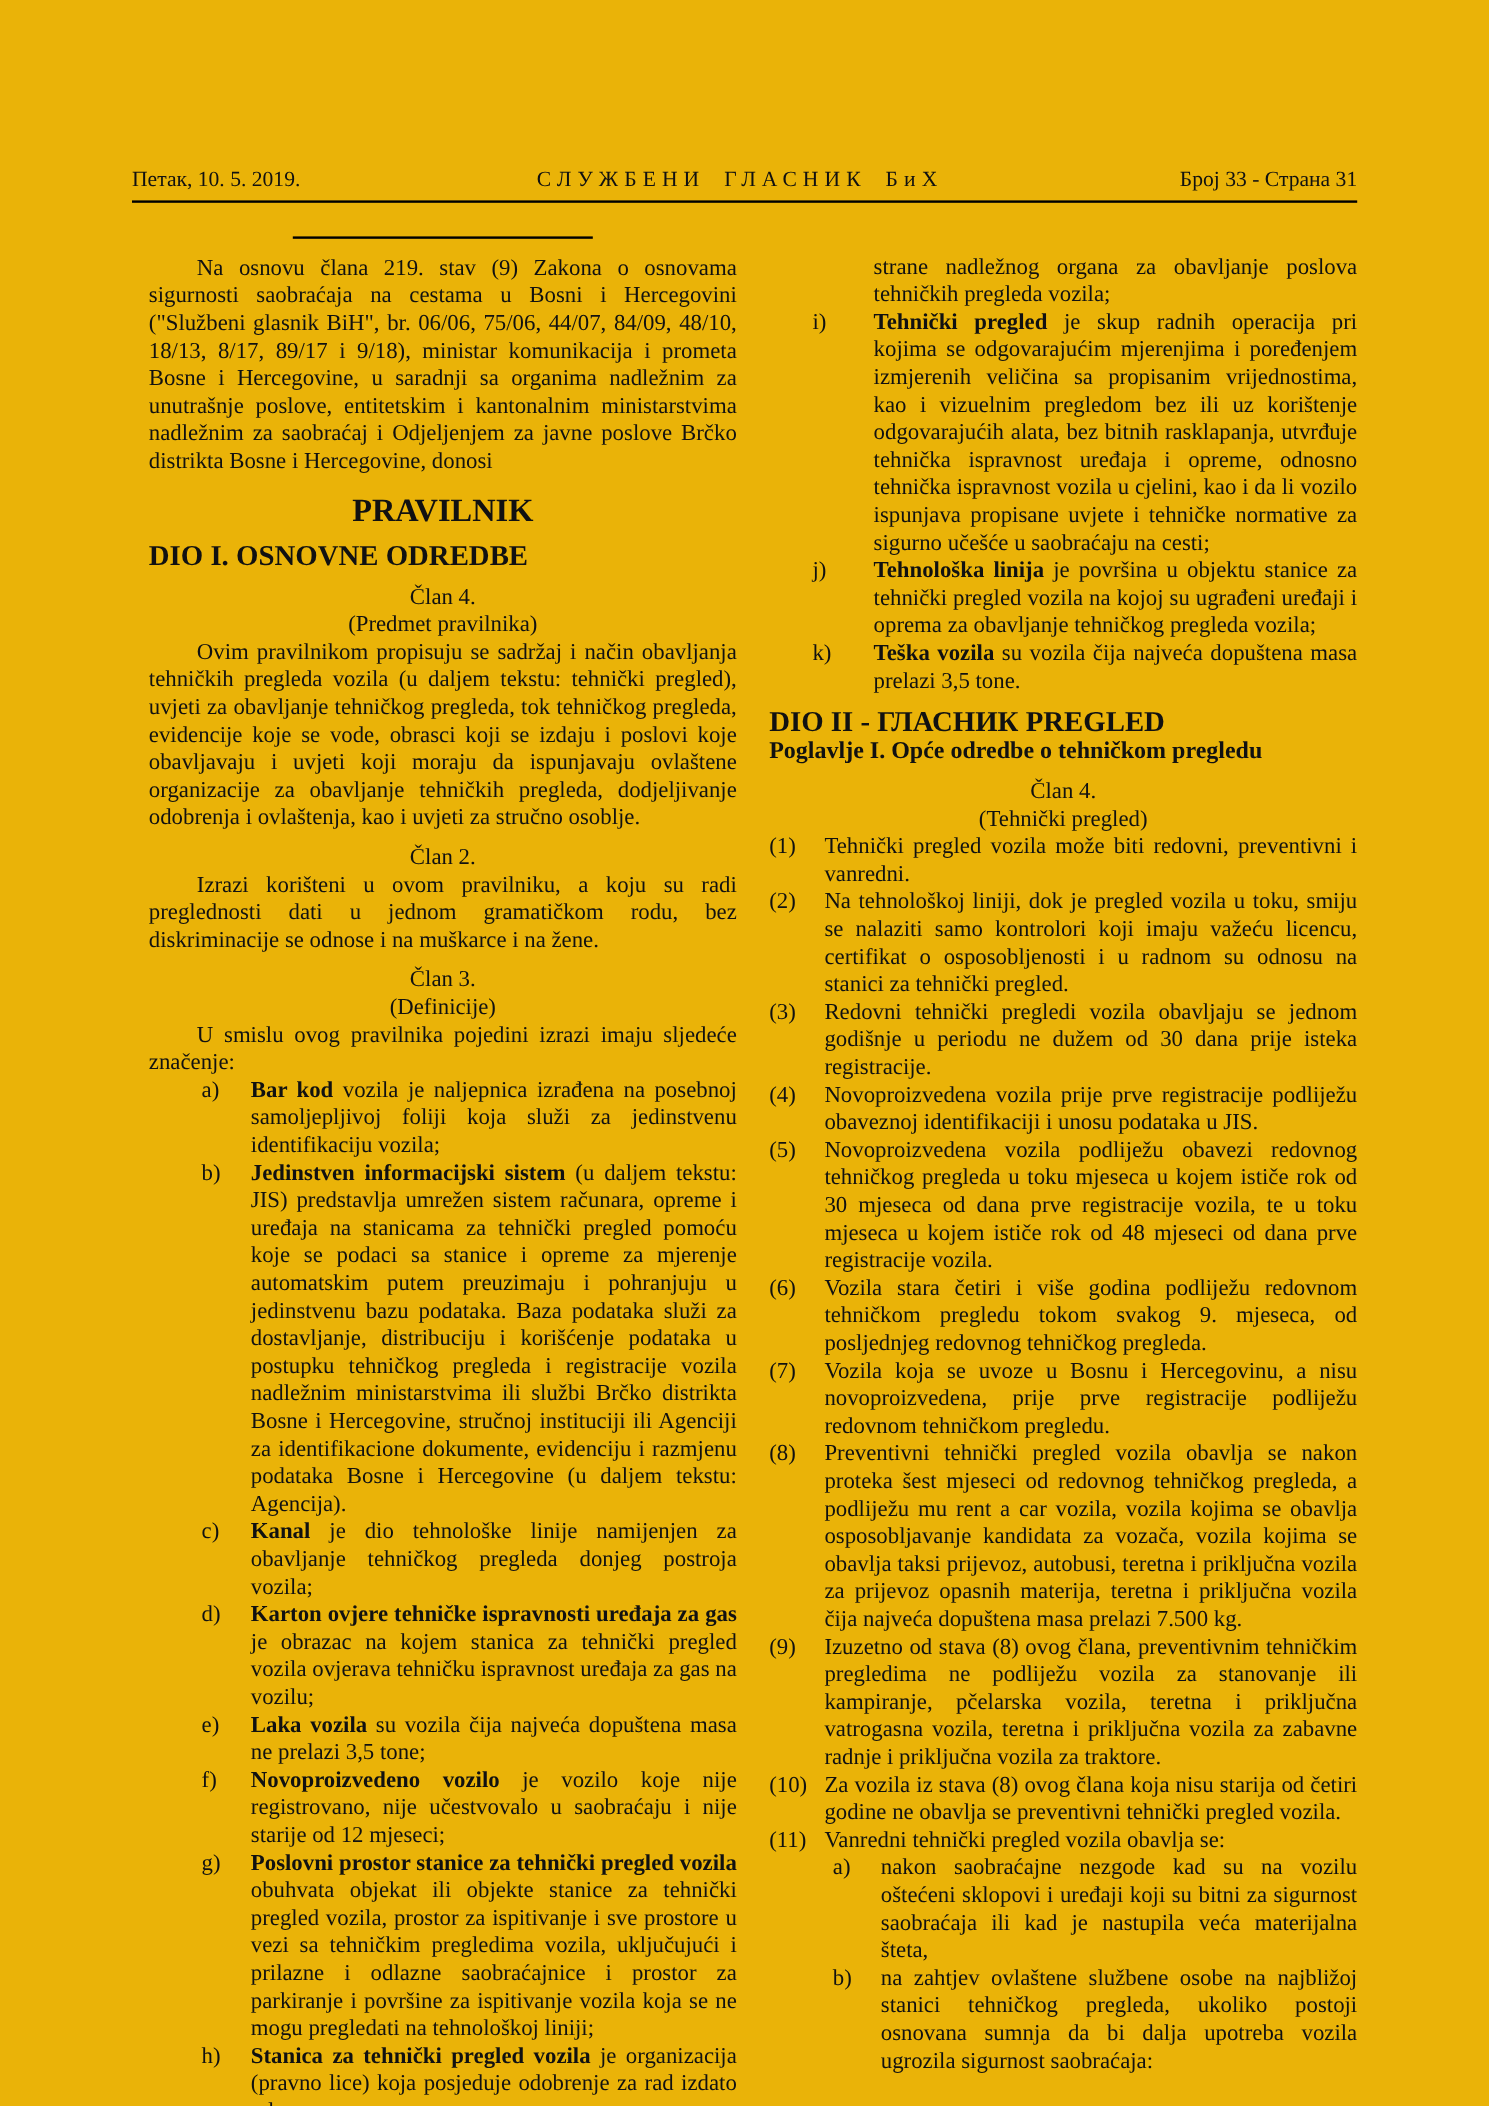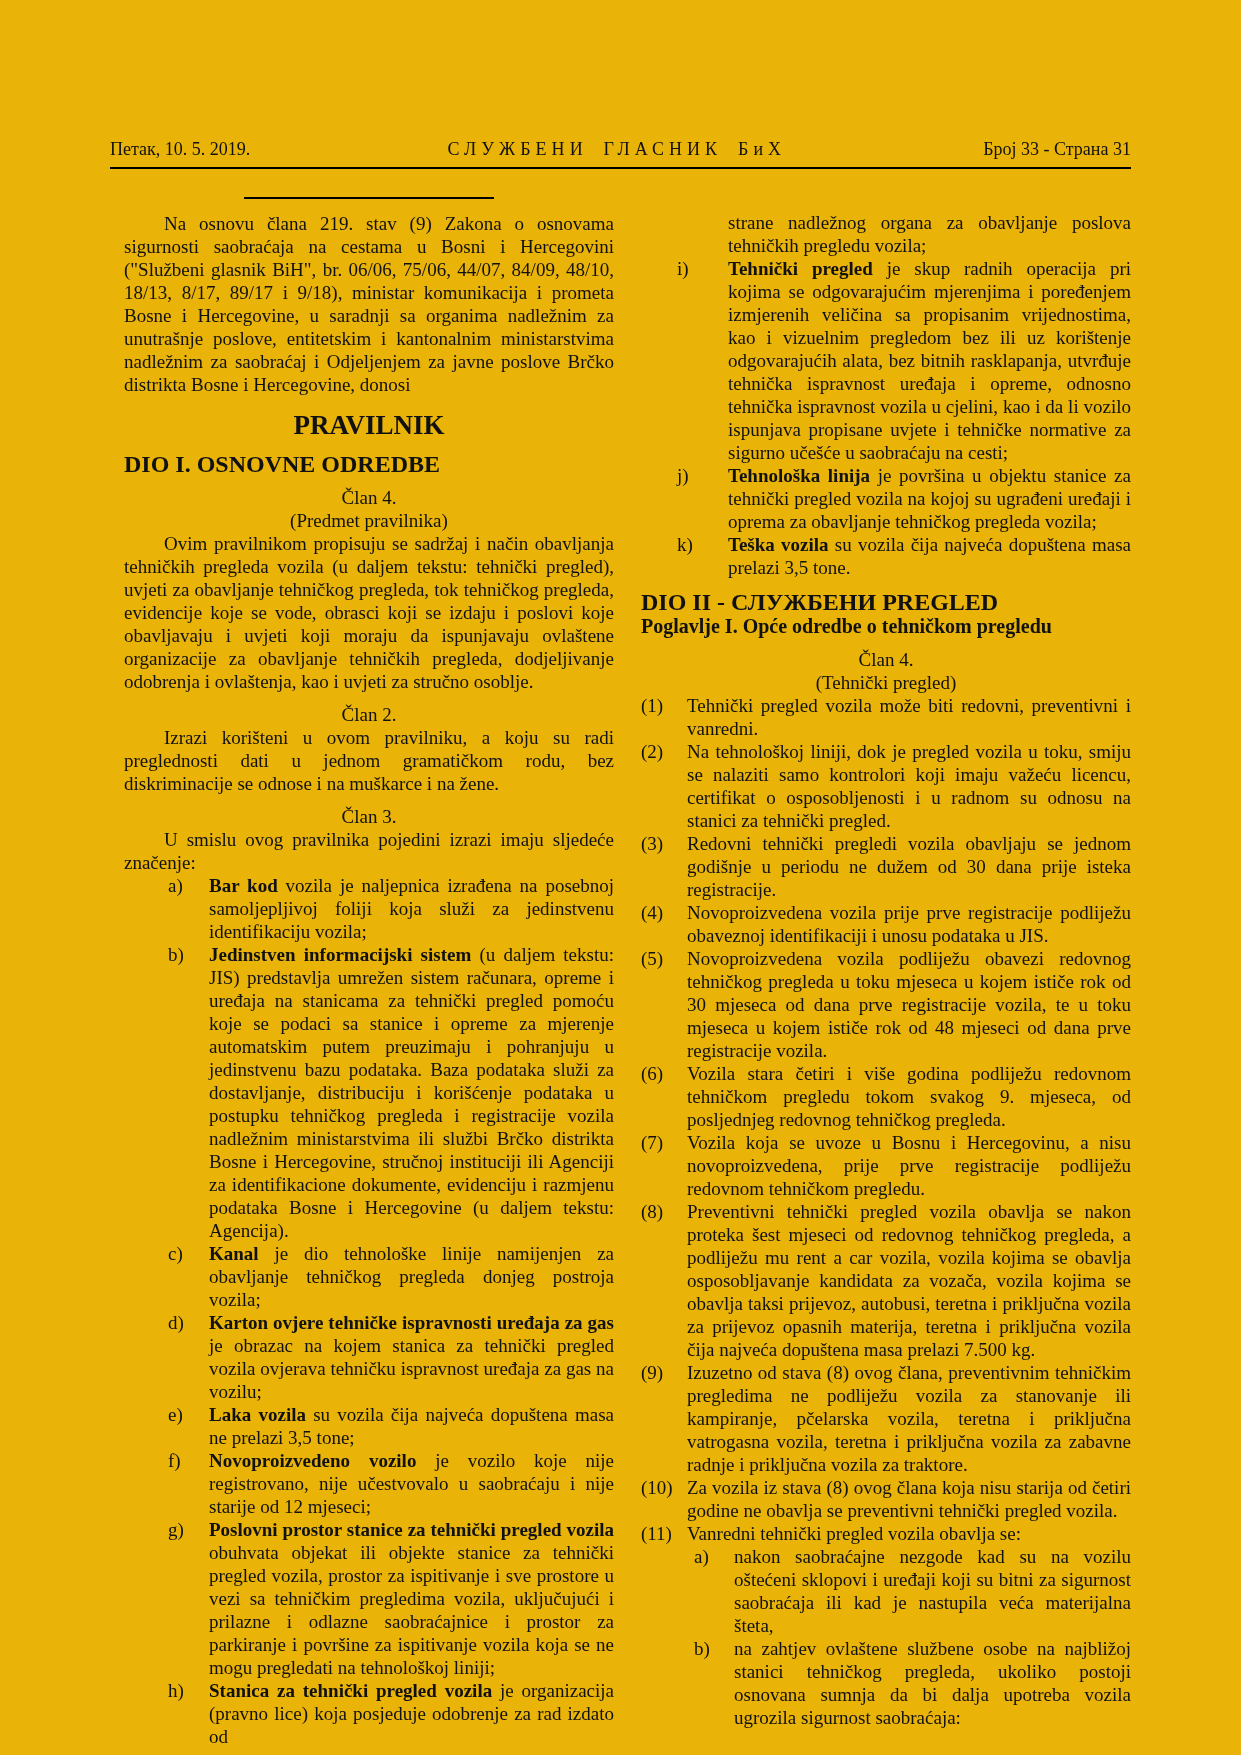--- a/index.html
+++ b/index.html
@@ -130,20 +130,21 @@
       <div class="part-heading">DIO I. OSNOVNE ODREDBE</div>
 
       <div class="clan-num">Član 4.</div>
       <div class="clan-cap">(Predmet pravilnika)</div>
       <p class="para">Ovim pravilnikom propisuju se sadržaj i način obavljanja tehničkih pregleda vozila (u daljem tekstu: tehnički pregled), uvjeti za obavljanje tehničkog pregleda, tok tehničkog pregleda, evidencije koje se vode, obrasci koji se izdaju i poslovi koje obavljavaju i uvjeti koji moraju da ispunjavaju ovlaštene organizacije za obavljanje tehničkih pregleda, dodjeljivanje odobrenja i ovlaštenja, kao i uvjeti za stručno osoblje.</p>
 
       <div class="clan-num">Član 2.</div>
       <p class="para">Izrazi korišteni u ovom pravilniku, a koju su radi preglednosti dati u jednom gramatičkom rodu, bez diskriminacije se odnose i na muškarce i na žene.</p>
 
       <div class="clan-num">Član 3.</div>
+      <div class="clan-cap">(Definicije)</div>
       <p class="para">U smislu ovog pravilnika pojedini izrazi imaju sljedeće značenje:</p>
 
       <div>
         <div class="def">
           <span class="marker">a)</span><span class="term">Bar kod</span><span> vozila je naljepnica izrađena na posebnoj samoljepljivoj foliji koja služi za jedinstvenu identifikaciju vozila;</span>
         </div>
         <div class="def">
           <span class="marker">b)</span><span class="term">Jedinstven informacijski sistem</span><span> (u daljem tekstu: JIS) predstavlja umrežen sistem računara, opreme i uređaja na stanicama za tehnički pregled pomoću koje se podaci sa stanice i opreme za mjerenje automatskim putem preuzimaju i pohranjuju u jedinstvenu bazu podataka. Baza podataka služi za dostavljanje, distribuciju i korišćenje podataka u postupku tehničkog pregleda i registracije vozila nadležnim ministarstvima ili službi Brčko distrikta Bosne i Hercegovine, stručnoj instituciji ili Agenciji za identifikacione dokumente, evidenciju i razmjenu podataka Bosne i Hercegovine (u daljem tekstu: Agencija).</span>
         </div>
         <div class="def">
@@ -163,35 +164,35 @@
         </div>
         <div class="def">
           <span class="marker">h)</span><span class="term">Stanica za tehnički pregled vozila</span><span> je organizacija (pravno lice) koja posjeduje odobrenje za rad izdato od</span>
         </div>
       </div>
 
     </div>
 
     <div class="col">
 
-      <div class="cont" style="margin-top: 42px;">strane nadležnog organa za obavljanje poslova tehničkih pregledu vozila;</div>
+      <div class="cont" style="margin-top: 42px;">strane nadležnog organa za obavljanje poslova tehničkih pregleda vozila;</div>
 
       <div>
         <div class="def" style="padding-left: 87px;">
           <span class="marker" style="left: 36px;">i)</span><span class="term">Tehnički pregled</span><span> je skup radnih operacija pri kojima se odgovarajućim mjerenjima i poređenjem izmjerenih veličina sa propisanim vrijednostima, kao i vizuelnim pregledom bez ili uz korištenje odgovarajućih alata, bez bitnih rasklapanja, utvrđuje tehnička ispravnost uređaja i opreme, odnosno tehnička ispravnost vozila u cjelini, kao i da li vozilo ispunjava propisane uvjete i tehničke normative za sigurno učešće u saobraćaju na cesti;</span>
         </div>
         <div class="def" style="padding-left: 87px;">
           <span class="marker" style="left: 36px;">j)</span><span class="term">Tehnološka linija</span><span> je površina u objektu stanice za tehnički pregled vozila na kojoj su ugrađeni uređaji i oprema za obavljanje tehničkog pregleda vozila;</span>
         </div>
         <div class="def" style="padding-left: 87px;">
           <span class="marker" style="left: 36px;">k)</span><span class="term">Teška vozila</span><span> su vozila čija najveća dopuštena masa prelazi 3,5 tone.</span>
         </div>
       </div>
 
-      <div class="part-heading">DIO II - СЛУЖБЕНИ PREGLED</div>
+      <div class="part-heading">DIO II - ГЛАСНИК PREGLED</div>
       <div class="chapter-heading">Poglavlje I. Opće odredbe o tehničkom pregledu</div>
 
       <div class="clan-num">Član 4.</div>
       <div class="clan-cap">(Tehnički pregled)</div>
 
       <div>
         <div class="np">
           <span class="marker">(1)</span><span>Tehnički pregled vozila može biti redovni, preventivni i vanredni.</span>
         </div>
         <div class="np">

